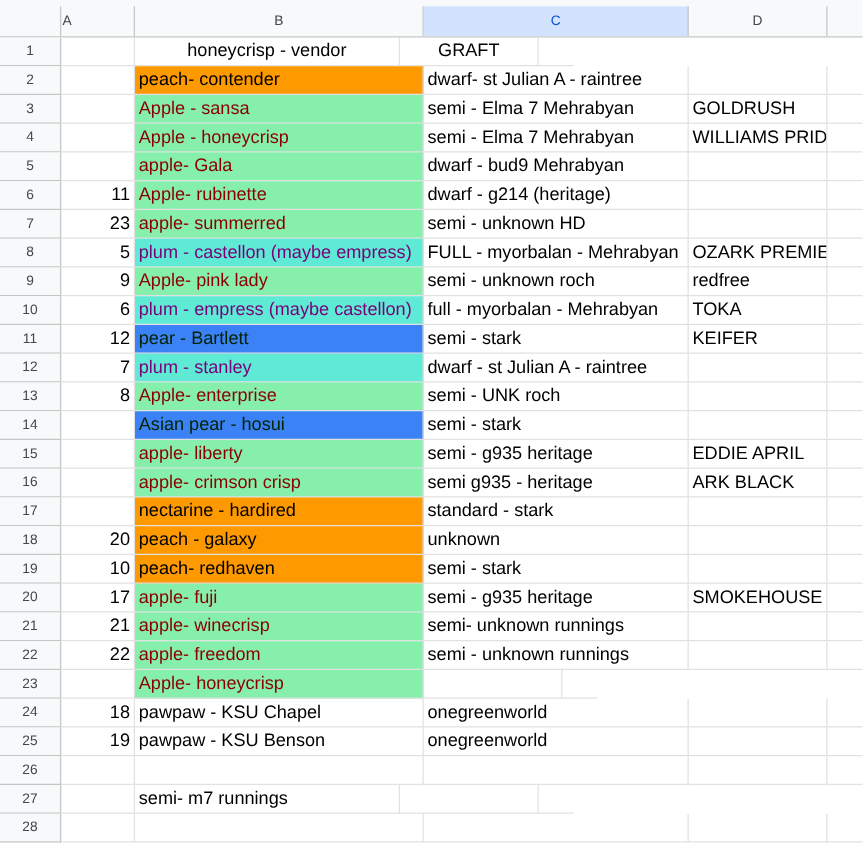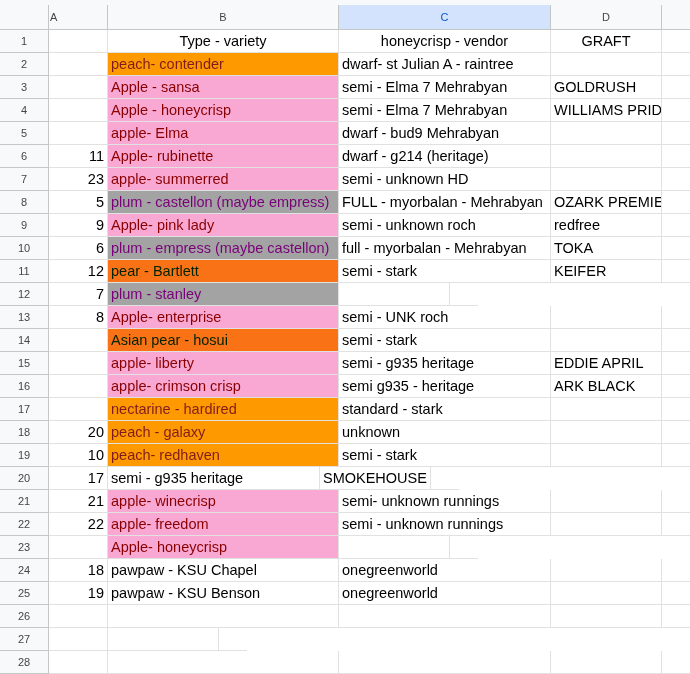--- a/index.html
+++ b/index.html
@@ -85,43 +85,42 @@
       border-right: 1px solid #c4c7c5;
       border-bottom: 1px solid #c4c7c5;
       padding: 0;
     }
     .cell.a { width: 59px; text-align: right; }
     .cell.b { width: 231px; }
     .cell.c { width: 212px; }
     .cell.d { width: 111px; }
     .cell.e { width: 28px; border-right: none; }
     .cell.center { text-align: center; }
-    .fill-orange { background: #ff9900; color: #7f1d1d; }
-    .fill-red { background: #f9a8d4; color: #8a0000; }
-    .fill-magenta { background: #a3a3a3; color: #7a007a; }
-    .fill-green { background: #f97316; color: #002200; }
+    .fill-orange { background: #ff9900; color: #000000; }
+    .fill-red { background: #86efac; color: #8a0000; }
+    .fill-magenta { background: #5eead4; color: #7a007a; }
+    .fill-green { background: #3b82f6; color: #002200; }
   </style>
 </head>
 <body>
 
 <div class="sheet">
   <div class="topgap"></div>
   <div class="colheaders">
     <div class="colhead corner"></div>
     <div class="colhead ca">A</div>
     <div class="colhead cb">B</div>
     <div class="colhead cc">C</div>
     <div class="colhead cd">D</div>
     <div class="colhead ce"></div>
   </div>
   <div class="rows" id="rows">
   <div class="row">
     <div class="cell rownum">1</div>
     <div class="cell a"></div>
-    <div class="cell b center">Type - variety</div>
     <div class="cell c center">honeycrisp - vendor</div>
     <div class="cell d center">GRAFT</div>
     <div class="cell e"></div>
   </div>
 
   <div class="row">
     <div class="cell rownum">2</div>
     <div class="cell a"></div>
     <div class="cell b fill-orange">peach- contender</div>
     <div class="cell c">dwarf- st Julian A - raintree</div>
@@ -143,21 +142,21 @@
     <div class="cell a"></div>
     <div class="cell b fill-red">Apple - honeycrisp</div>
     <div class="cell c">semi - Elma 7 Mehrabyan</div>
     <div class="cell d">WILLIAMS PRIDE</div>
     <div class="cell e"></div>
   </div>
 
   <div class="row">
     <div class="cell rownum">5</div>
     <div class="cell a"></div>
-    <div class="cell b fill-red">apple- Elma</div>
+    <div class="cell b fill-red">apple- Gala</div>
     <div class="cell c">dwarf - bud9 Mehrabyan</div>
     <div class="cell d"></div>
     <div class="cell e"></div>
   </div>
 
   <div class="row">
     <div class="cell rownum">6</div>
     <div class="cell a">11</div>
     <div class="cell b fill-red">Apple- rubinette</div>
     <div class="cell c">dwarf - g214 (heritage)</div>
@@ -207,20 +206,21 @@
     <div class="cell b fill-green">pear - Bartlett</div>
     <div class="cell c">semi - stark</div>
     <div class="cell d">KEIFER</div>
     <div class="cell e"></div>
   </div>
 
   <div class="row">
     <div class="cell rownum">12</div>
     <div class="cell a">7</div>
     <div class="cell b fill-magenta">plum - stanley</div>
+    <div class="cell c">dwarf - st Julian A - raintree</div>
     <div class="cell d"></div>
     <div class="cell e"></div>
   </div>
 
   <div class="row">
     <div class="cell rownum">13</div>
     <div class="cell a">8</div>
     <div class="cell b fill-red">Apple- enterprise</div>
     <div class="cell c">semi - UNK roch</div>
     <div class="cell d"></div>
@@ -277,20 +277,21 @@
     <div class="cell a">10</div>
     <div class="cell b fill-orange">peach- redhaven</div>
     <div class="cell c">semi - stark</div>
     <div class="cell d"></div>
     <div class="cell e"></div>
   </div>
 
   <div class="row">
     <div class="cell rownum">20</div>
     <div class="cell a">17</div>
+    <div class="cell b fill-red">apple- fuji</div>
     <div class="cell c">semi - g935 heritage</div>
     <div class="cell d">SMOKEHOUSE</div>
     <div class="cell e"></div>
   </div>
 
   <div class="row">
     <div class="cell rownum">21</div>
     <div class="cell a">21</div>
     <div class="cell b fill-red">apple- winecrisp</div>
     <div class="cell c">semi- unknown runnings</div>
@@ -338,20 +339,21 @@
     <div class="cell a"></div>
     <div class="cell b"></div>
     <div class="cell c"></div>
     <div class="cell d"></div>
     <div class="cell e"></div>
   </div>
 
   <div class="row">
     <div class="cell rownum">27</div>
     <div class="cell a"></div>
+    <div class="cell c">semi- m7 runnings</div>
     <div class="cell d"></div>
     <div class="cell e"></div>
   </div>
 
   <div class="row">
     <div class="cell rownum">28</div>
     <div class="cell a"></div>
     <div class="cell b"></div>
     <div class="cell c"></div>
     <div class="cell d"></div>

